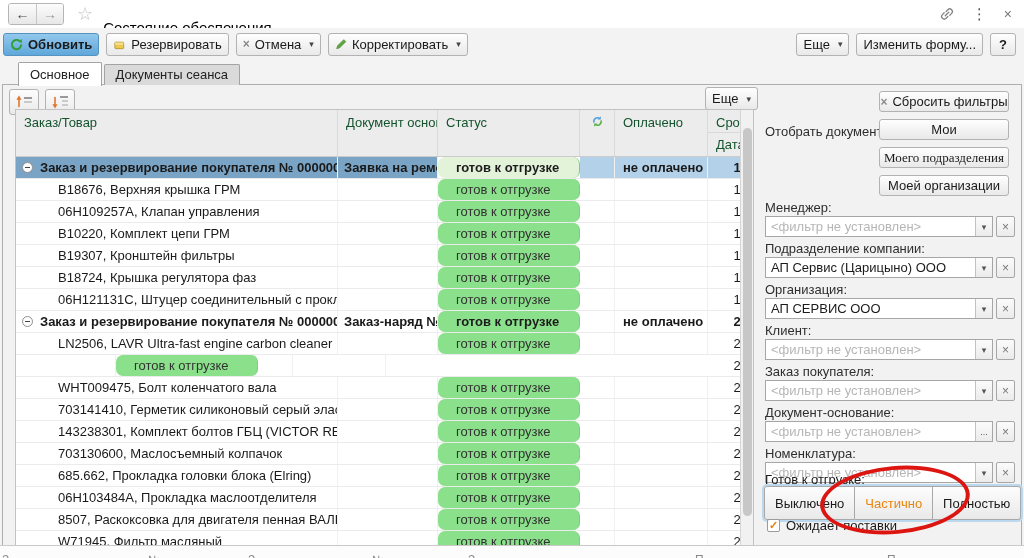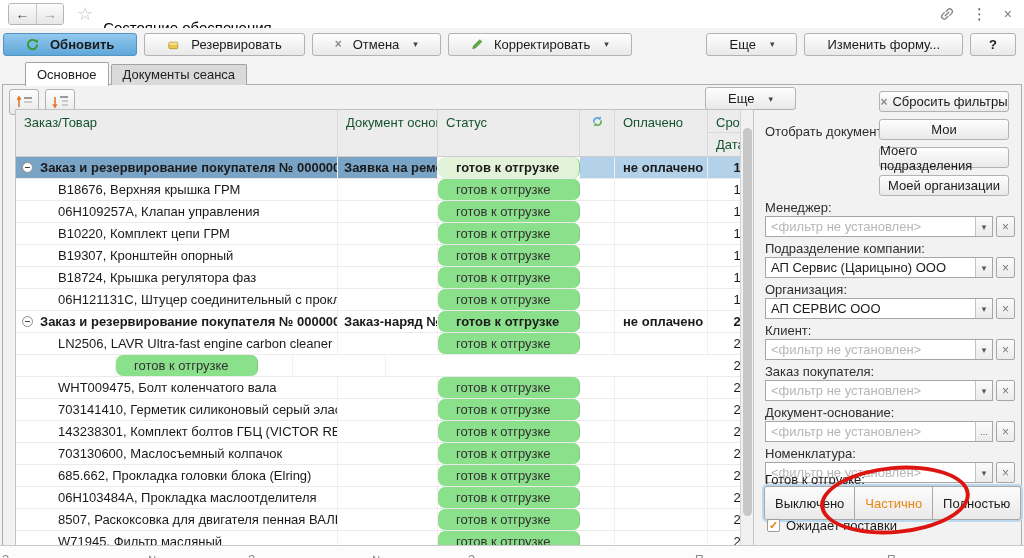--- a/index.html
+++ b/index.html
@@ -11,29 +11,29 @@
   .navgroup { display:flex; margin-left:8px; border:1px solid #b5b5b5; border-radius:3px; overflow:hidden; }
   .navbtn { width:27px; height:20px; display:flex; align-items:center; justify-content:center; background:linear-gradient(#fcfcfc,#e7e7e7); font-size:14px; color:#444; cursor:default; }
   .navbtn.fwd { border-left:1px solid #c6c6c6; color:#9a9a9a; }
   .star { color:#c3c3c3; font-size:18px; margin:0 10px 0 13px; }
   .pagetitle { font-size:15px; color:#000;margin-top:27px; }
   .tb-right { margin-left:auto; display:flex; align-items:center; gap:17px; margin-right:12px; color:#777; }
   .dots { font-size:15px; color:#555; } .wclose { font-size:14px; color:#777; }
 
   
   .toolbar { position:absolute; top:28px; left:0; right:0; height:32px; display:flex; align-items:center; gap:7px; padding-left:3px; background:#f3f3f3; }
-  .btn { display:inline-flex; align-items:center; gap:11px; height:23px; padding:0 22px; background:linear-gradient(#fefefe,#e9e9e9); border:1px solid #b2b2b2; border-radius:3px; font-size:13px; color:#1a1a1a; white-space:nowrap; }
+  .btn { display:inline-flex; align-items:center; gap:5px; height:23px; padding:0 6px; background:linear-gradient(#fefefe,#e9e9e9); border:1px solid #b2b2b2; border-radius:3px; font-size:13px; color:#1a1a1a; white-space:nowrap; }
   .btn-primary { background:linear-gradient(#93c8ed,#5fa7da); border-color:#5593c0; font-weight:bold; }
   .drop { font-size:9px; color:#444; margin-left:3px; }
   .xglyph { color:#8a8a8a; font-weight:bold; font-size:12px; }
   .toolbar-right { margin-left:auto; display:flex; gap:7px; margin-right:8px; }
   .qbtn { width:26px; justify-content:center; font-weight:bold; }
 
   
-  .tabs { position:absolute; top:61px; left:11px; height:24px; display:flex; align-items:flex-end; padding-left:14px; z-index:5;justify-content:center; }
+  .tabs { position:absolute; top:61px; left:4px; height:24px; display:flex; align-items:flex-end; padding-left:14px; z-index:5;justify-content:center; }
   .tab { height:21px; line-height:20px; padding:0 11px; border:1px solid #a3a3a3; border-bottom:none; background:#dadada; color:#222; border-radius:2px 2px 0 0; margin-right:2px; }
   .tab.active { background:#fff; height:24px; line-height:23px; margin-bottom:-1px; }
 
   
   .content { position:absolute; top:84px; left:2px; width:1020px; height:461px; border:1px solid #adadad; border-bottom:none; background:#f2f2f2; }
   .treebtn { position:absolute; top:4px; width:30px; height:26px; display:flex; align-items:center; justify-content:center; background:linear-gradient(#fdfdfd,#e9e9e9); border:1px solid #b2b2b2; border-radius:3px; }
   .tb1 { left:6px; } .tb2 { left:42px; }
   .grid-more { position:absolute; left:702px; top:2px; }
 
   
@@ -262,21 +262,21 @@
             <span class="nm">B10220, Комплект цепи ГРМ</span>
           </div>
           <div class="c doc"></div>
           <div class="c st">готов к отгрузке</div>
           <div class="c ic"></div>
           <div class="c pd"></div>
           <div class="c dt">19</div>
         </div>
         <div class="trow item">
           <div class="c name">
-            <span class="nm">B19307, Кронштейн опорный</span>
+            <span class="nm">B19307, Кронштейн фильтры</span>
           </div>
           <div class="c doc"></div>
           <div class="c st">готов к отгрузке</div>
           <div class="c ic"></div>
           <div class="c pd"></div>
           <div class="c dt">19</div>
         </div>
         <div class="trow item">
           <div class="c name">
             <span class="nm">B18724, Крышка регулятора фаз</span>
@@ -414,21 +414,21 @@
   </div>
 
   <div class="fpane">
     <div class="fp-btn" style="top:6px;">
       <span class="xglyph">×</span>
       <span>Сбросить фильтры</span>
     </div>
     <div class="fp-label" style="top:39px;">Отобрать документы:</div>
     <div id="quick-buttons">
         <div class="fp-btn" style="top: 34px;">Мои</div>
-        <div class="fp-btn" style="top: 62px;">Моего подразделения</div>
+        <div class="fp-btn" style="top: 62px; font-family: Liberation Serif, serif;">Моего подразделения</div>
         <div class="fp-btn" style="top: 90px;">Моей организации</div>
       </div>
     <div class="ffields" id="filter-fields">
         <div class="ffield">
           <div class="flabel">Менеджер:</div>
           <div class="frow">
             <div class="finput">
               <span class="fval ph">&lt;фильтр не установлен&gt;</span>
               <span class="fbtn">▾</span>
             </div>

